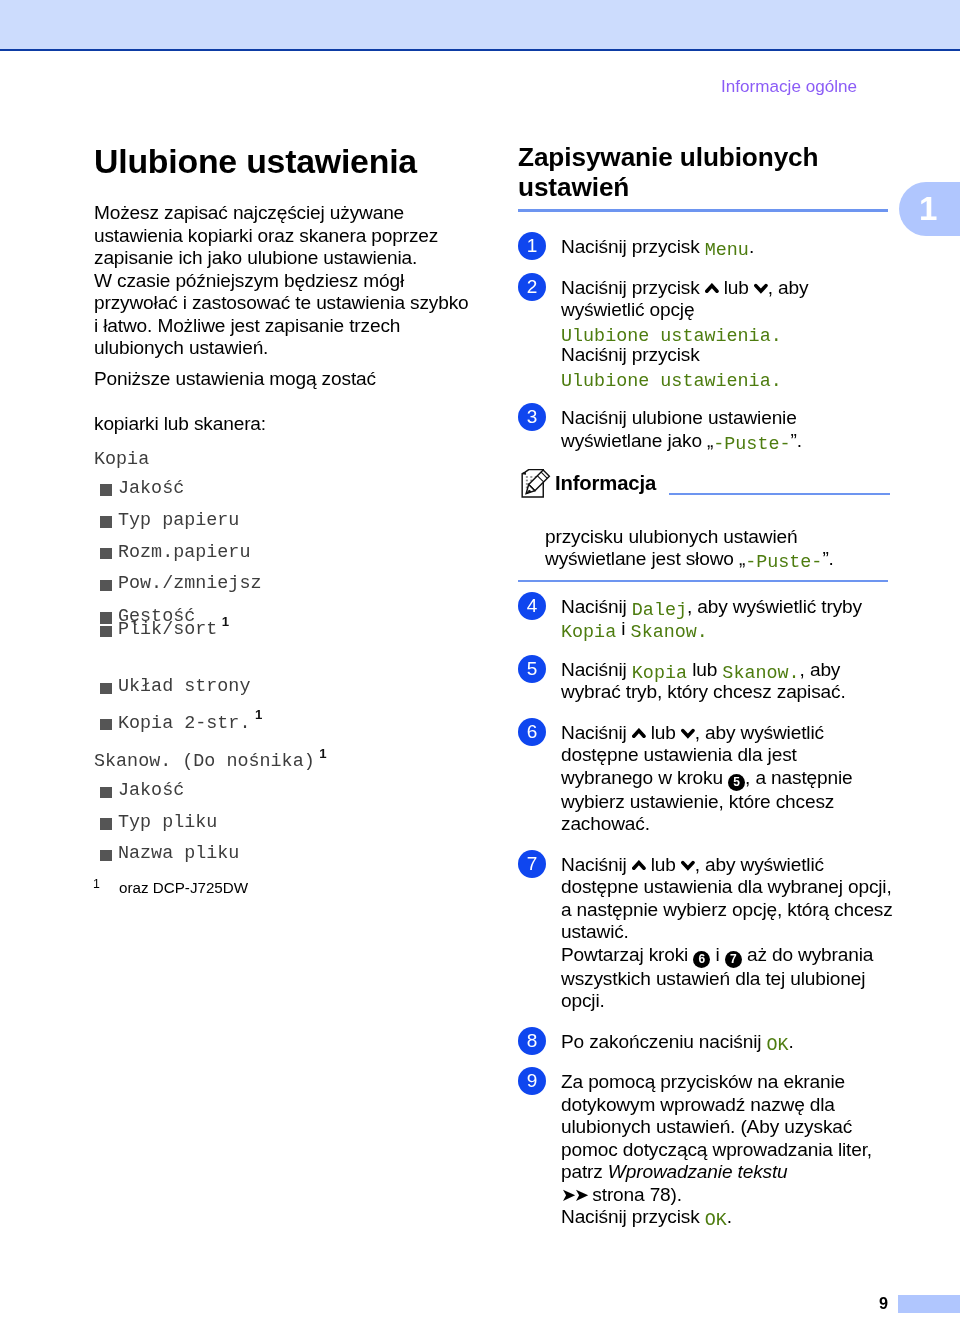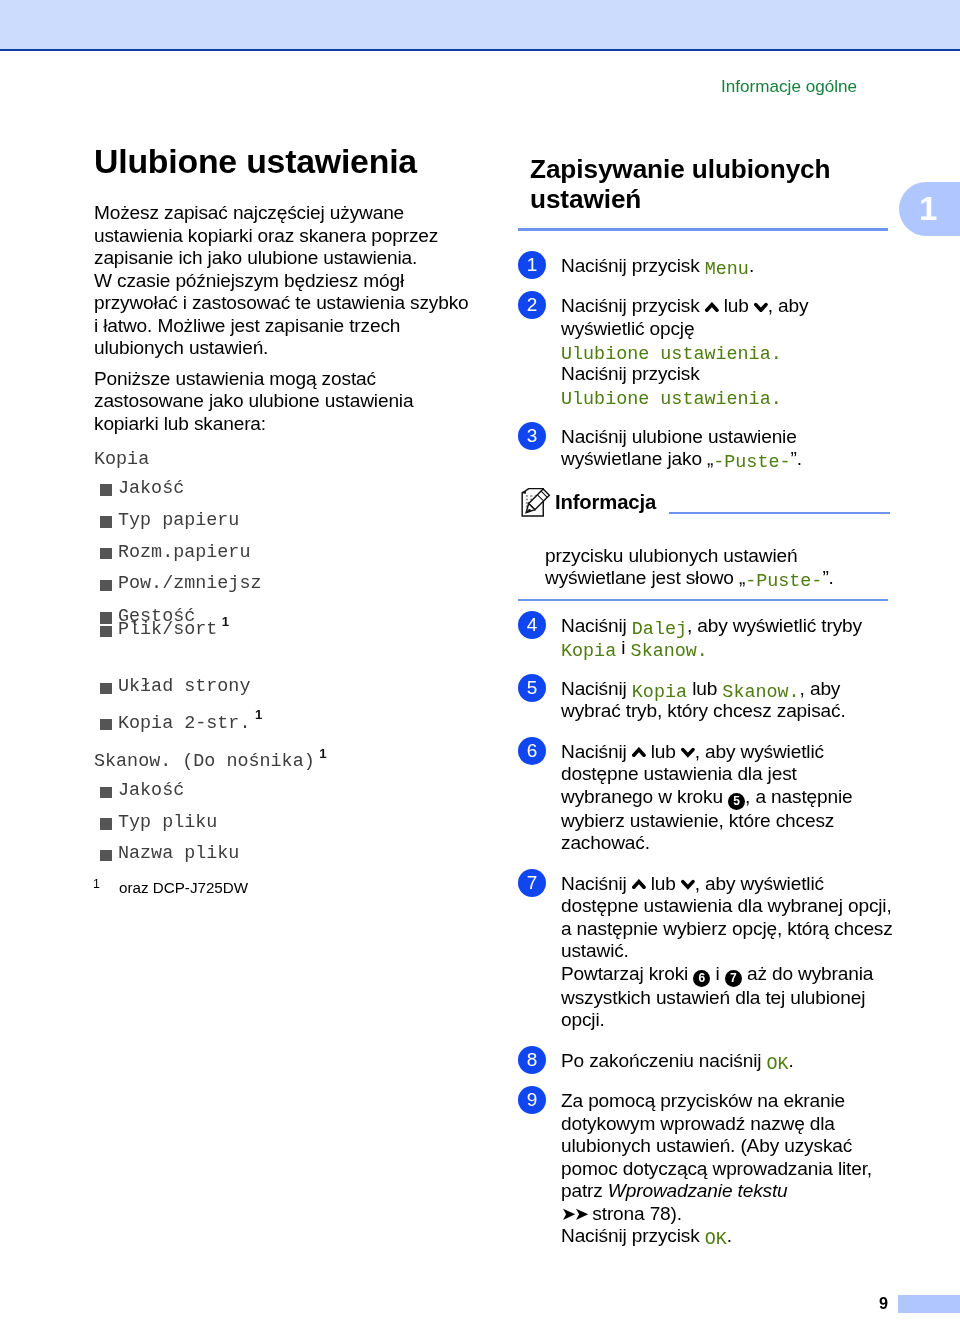--- a/index.html
+++ b/index.html
@@ -4,33 +4,33 @@
 <style>
   html,body{margin:0;padding:0;}
   body{width:960px;height:1320px;background:#ffffff;
        font-family:"Liberation Sans",sans-serif;color:#000;
        position:relative;overflow:hidden;}
 
   
   #header-band{position:absolute;left:0;top:0;width:960px;height:48.6px;background:#ccdcfd;}
   #header-rule{position:absolute;left:0;top:48.6px;width:960px;height:2.6px;background:#0d3ca4;}
   #running-head{position:absolute;left:0;top:77px;width:857px;text-align:right;
-                font-size:17.1px;color:#15803d;line-height:20px;}
+                font-size:17.1px;color:#8b5cf6;line-height:20px;}
 
   
   #chapter-tab{position:absolute;left:899px;top:182px;width:61px;height:54px;
                background:#b0c6fe;border-radius:27px 0 0 27px;}
   #chapter-tab span{position:absolute;left:20px;top:9px;font-size:33px;font-weight:bold;color:#fff;line-height:36px;}
 
   
   #col-left{position:absolute;left:94px;top:144px;width:360px;}
   #col-right{position:absolute;left:518px;top:144px;width:372px;}
 
   h1.page-title{font-size:33.8px;font-weight:bold;margin:0;line-height:36px;letter-spacing:-0.2px;position:relative;top:-1px;}
-  h2.sec-title{font-size:26.2px;font-weight:bold;margin:12px;line-height:29.9px;letter-spacing:-0.1px;position:relative;top:-1px;}
+  h2.sec-title{font-size:26.2px;font-weight:bold;margin:0;line-height:29.9px;letter-spacing:-0.1px;position:relative;top:-1px;}
 
   p.body{font-size:19.1px;line-height:22.5px;margin:0;letter-spacing:-0.15px;}
 
   .mono{font-family:"Liberation Mono",monospace;color:#4d7c0f;font-size:18.4px;letter-spacing:0;line-height:16px;position:relative;top:2px;}
   .ital{font-style:italic;}
 
   .sec-rule{height:3px;background:#6d95f0;margin-top:5.2px;width:370px;}
 
   
   .lst-head{font-family:"Liberation Mono",monospace;color:#3d3d3d;font-size:18.4px;margin:0;
@@ -84,21 +84,21 @@
 
 <div id="chapter-tab">
   <span>1</span>
 </div>
 
 <div id="col-left">
   <h1 class="page-title">Ulubione ustawienia</h1>
   <div style="height:22px"></div>
   <p class="body" id="intro-p1"><span class="ln-row">Możesz zapisać najczęściej używane</span><br><span class="ln-row">ustawienia kopiarki oraz skanera poprzez</span><br><span class="ln-row">zapisanie ich jako ulubione ustawienia.</span><br><span class="ln-row">W czasie późniejszym będziesz mógł</span><br><span class="ln-row">przywołać i zastosować te ustawienia szybko</span><br><span class="ln-row">i łatwo. Możliwe jest zapisanie trzech</span><br><span class="ln-row">ulubionych ustawień.</span></p>
   <div style="height:8px"></div>
-  <p class="body" id="intro-p2"><span class="ln-row">Poniższe ustawienia mogą zostać</span><br><span class="ln-row">zastosowane jako ulubione ustawienia</span><br><span class="ln-row">kopiarki lub skanera:</span></p>
+  <p class="body" id="intro-p2"><span class="ln-row">Poniższe ustawienia mogą zostać</span><br><br><span class="ln-row">kopiarki lub skanera:</span></p>
   <div style="height:7px"></div>
 
   <div id="left-groups">
       <p class="lst-head" style="top:450px">Kopia</p>
       <p class="lst-item" style="top:478.9px"><span class="sq"></span>Jakość</p>
       <p class="lst-item" style="top:510.79999999999995px"><span class="sq"></span>Typ papieru</p>
       <p class="lst-item" style="top:542.5px"><span class="sq"></span>Rozm.papieru</p>
       <p class="lst-item" style="top:574.2px"><span class="sq"></span>Pow./zmniejsz</p>
       <p class="lst-item" style="top:606.9px"><span class="sq"></span>Gęstość</p>
       <p class="lst-item" style="top:620px"><span class="sq"></span>Plik/sort<sup class="fn">1</sup></p>

